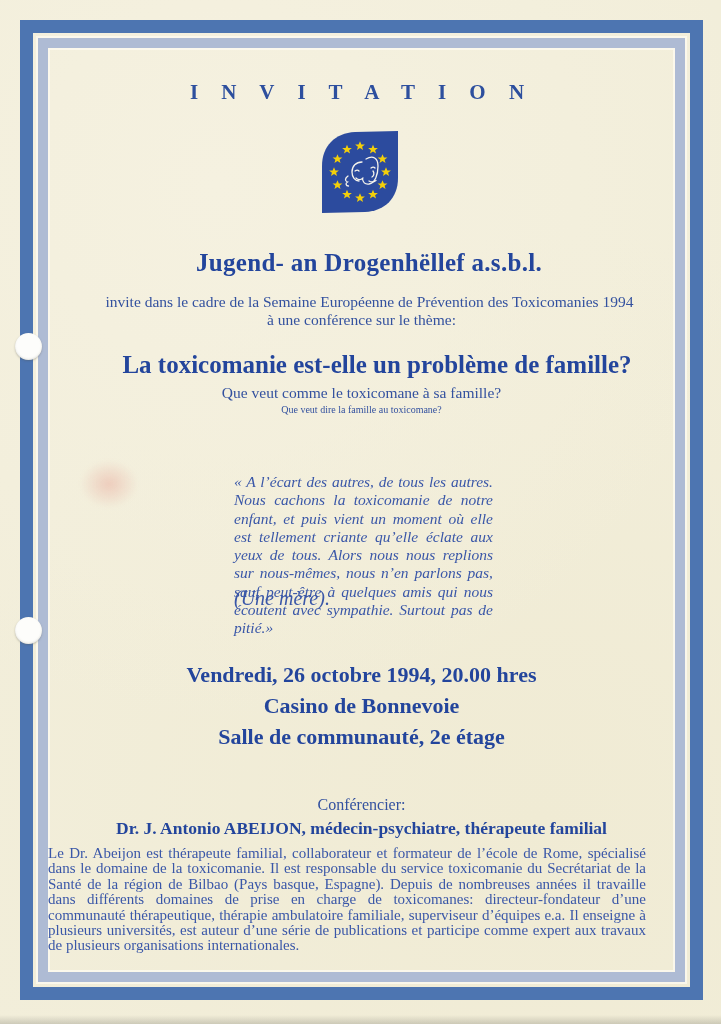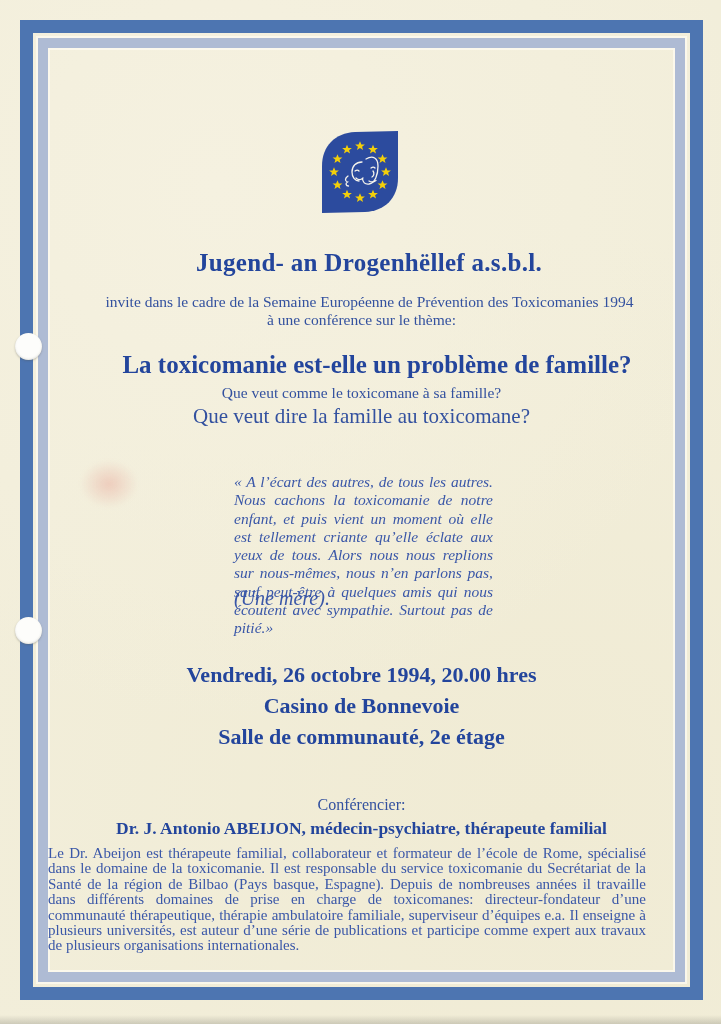--- a/index.html
+++ b/index.html
@@ -49,21 +49,21 @@
   .page-title{
     top:80px;font-size:21px;font-weight:bold;letter-spacing:9px;
     color:#2d4f9e;
   }
   .logo-wrap{position:absolute;left:322px;top:131px;width:76px;height:82px;}
   .org-name{top:249px;font-size:25px;font-weight:bold;color:#23459c;letter-spacing:.3px;margin-left:15px;}
   .intro1{top:293px;font-size:15.5px;padding-left:16px;}
   .intro2{top:311px;font-size:15.5px;}
   .theme-title{top:351px;font-size:25px;font-weight:bold;color:#23459c;padding-left:31px;}
   .q1{top:384px;font-size:15.5px;}
-  .q2{top:404px;font-size:21px;}
+  .q2{top:404px;font-size:10px;}
   .quote{
     position:absolute;left:234px;top:449px;width:259px;
     font-size:15.5px;font-style:italic;line-height:18.3px;
     text-align:justify;color:#3a57a8;margin-top:24px;
   }
   .quote-attr{
     position:absolute;left:234px;top:587px;width:259px;
     font-size:20px;font-style:italic;text-align:left;color:#3a57a8;
   }
   .event{top:659px;font-size:22px;font-weight:bold;line-height:31px;color:#23459c;}
@@ -79,20 +79,21 @@
 
 <div class="scan">
 
   <div class="frame-outer"></div>
   <div class="frame-inner"></div>
 
   <div class="hole h1"></div>
   <div class="hole h2"></div>
   <div class="smudge"></div>
 
+  <div class="tb page-title">I N V I T A T I O N</div>
 
   <div class="logo-wrap">
     <svg width="76" height="82" viewBox="0 0 76 82" xmlns="http://www.w3.org/2000/svg">
       <path d="M76,0 L33,1 C13,2 0,15 0,35 L0,82 L43,81 C63,80 76,67 76,47 Z" fill="#2c4b9e"></path>
       <g id="star-ring" fill="#f3cf0a">
           <path d="M0,-4.8 L1.4,-1.5 L4.9,-1.5 L2.1,0.65 L3.05,4.05 L0,2 L-3.05,4.05 L-2.1,0.65 L-4.9,-1.5 L-1.4,-1.5 Z" transform="translate(38.00 15.00)"></path>
           <path d="M0,-4.8 L1.4,-1.5 L4.9,-1.5 L2.1,0.65 L3.05,4.05 L0,2 L-3.05,4.05 L-2.1,0.65 L-4.9,-1.5 L-1.4,-1.5 Z" transform="translate(51.00 18.48)"></path>
           <path d="M0,-4.8 L1.4,-1.5 L4.9,-1.5 L2.1,0.65 L3.05,4.05 L0,2 L-3.05,4.05 L-2.1,0.65 L-4.9,-1.5 L-1.4,-1.5 Z" transform="translate(60.52 28.00)"></path>
           <path d="M0,-4.8 L1.4,-1.5 L4.9,-1.5 L2.1,0.65 L3.05,4.05 L0,2 L-3.05,4.05 L-2.1,0.65 L-4.9,-1.5 L-1.4,-1.5 Z" transform="translate(64.00 41.00)"></path>
           <path d="M0,-4.8 L1.4,-1.5 L4.9,-1.5 L2.1,0.65 L3.05,4.05 L0,2 L-3.05,4.05 L-2.1,0.65 L-4.9,-1.5 L-1.4,-1.5 Z" transform="translate(60.52 54.00)"></path>

